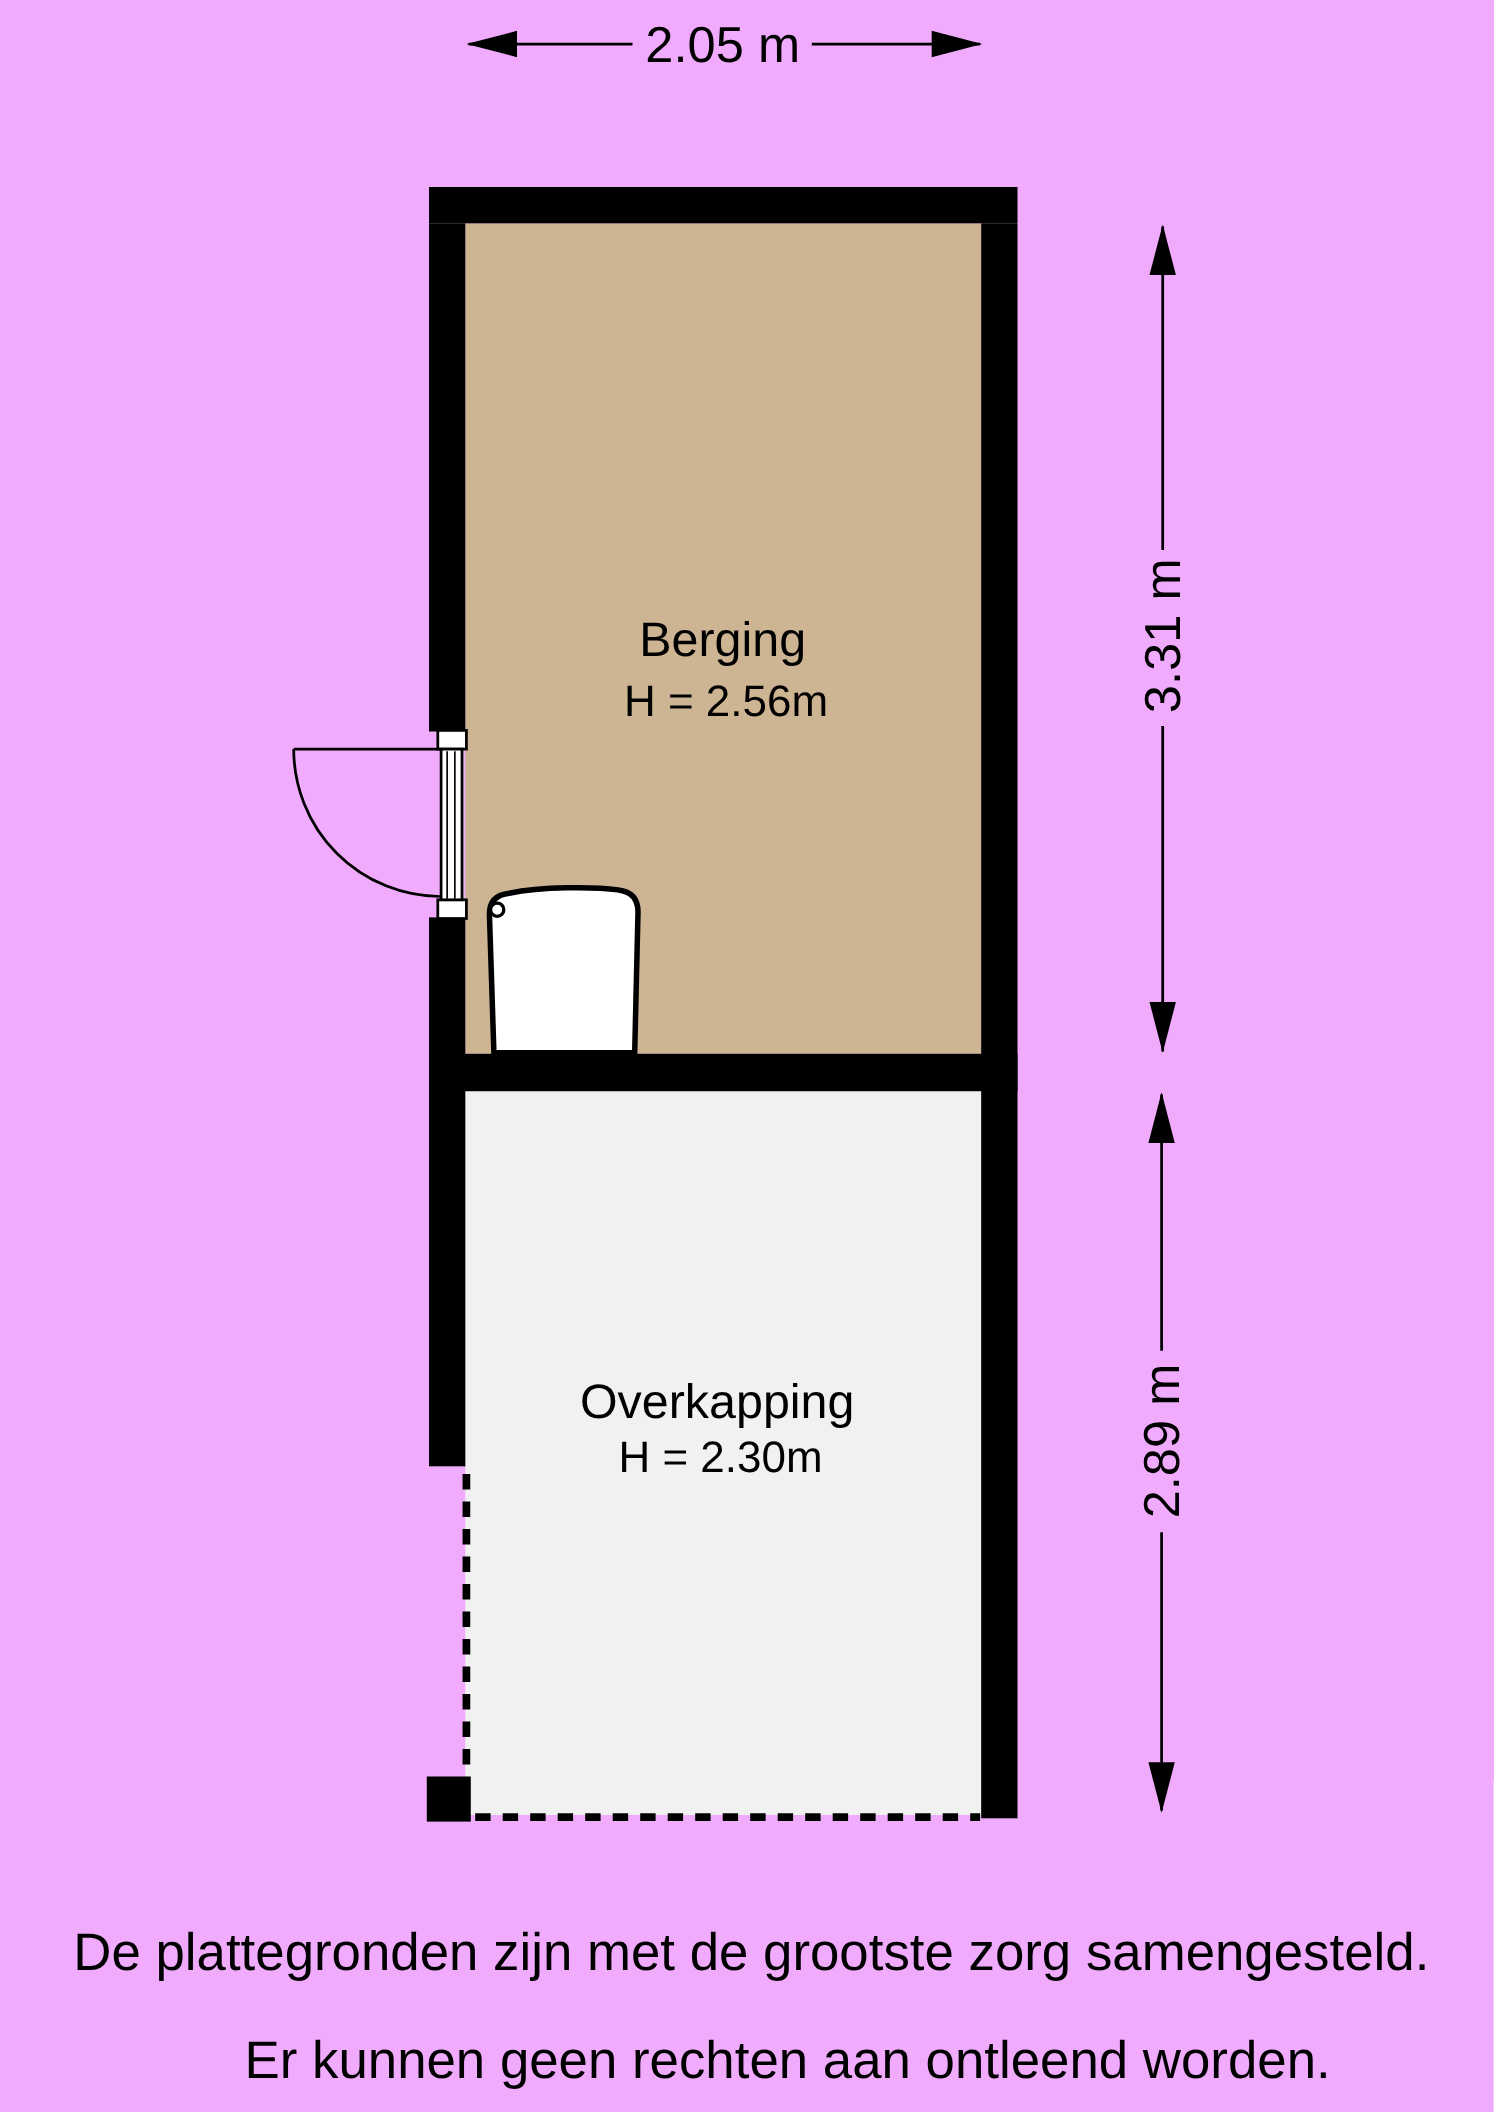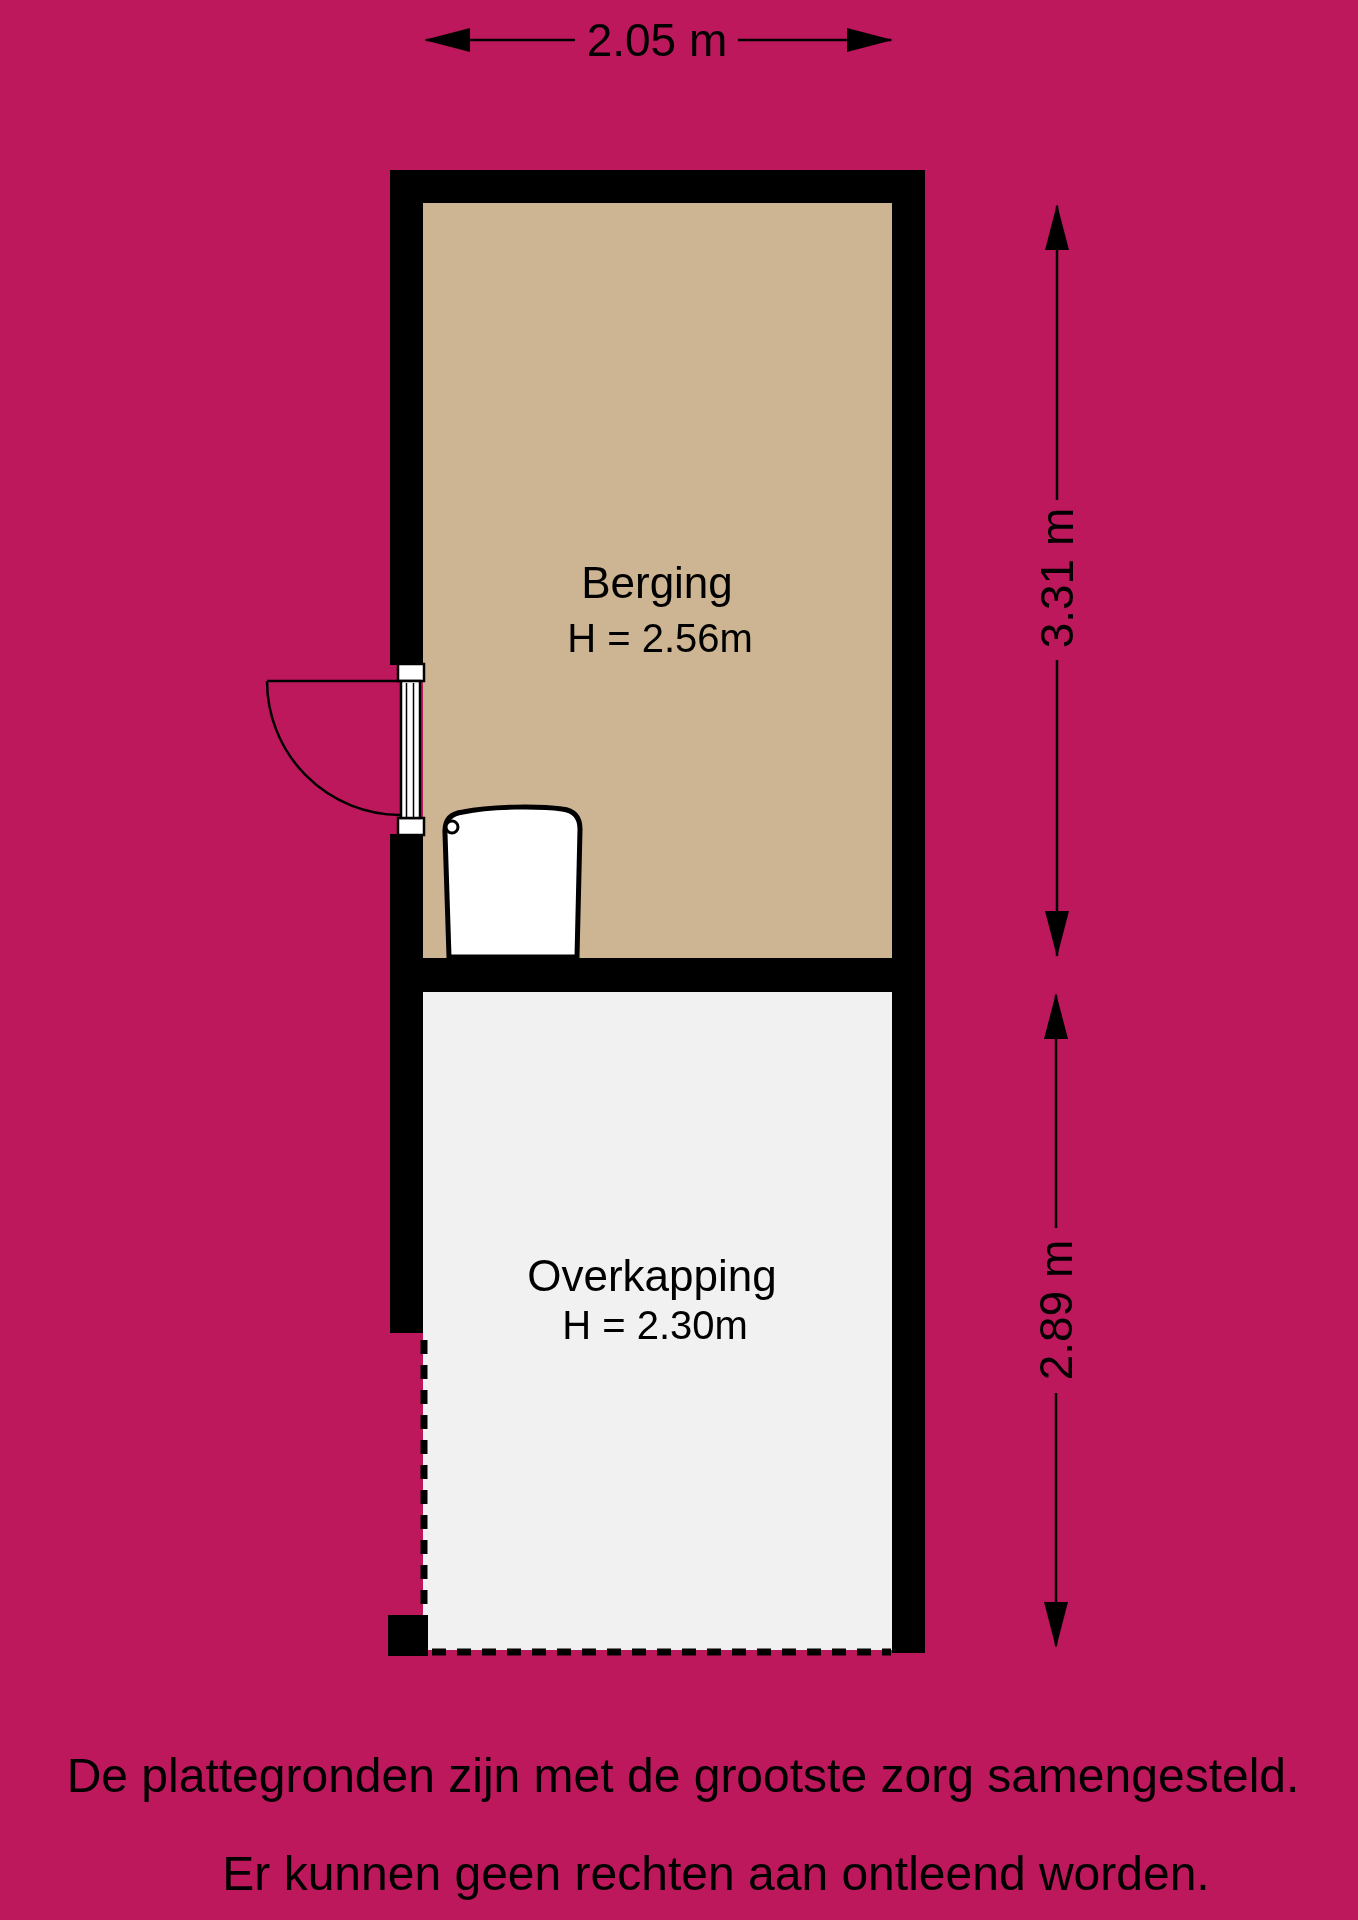--- a/index.html
+++ b/index.html
@@ -4,21 +4,21 @@
 <style>
   html, body {
     margin: 0;
     padding: 0;
     background: #ffffff;
   }
   .canvas {
     position: relative;
     width: 1358px;
     height: 1920px;
-    background: #be185d;
+    background: #f0abfc;
     overflow: hidden;
     font-family: "Liberation Sans", sans-serif;
   }
   .plan-svg {
     position: absolute;
     left: 0;
     top: 0;
   }
   .svg-label {
     font-family: "Liberation Sans", sans-serif;

